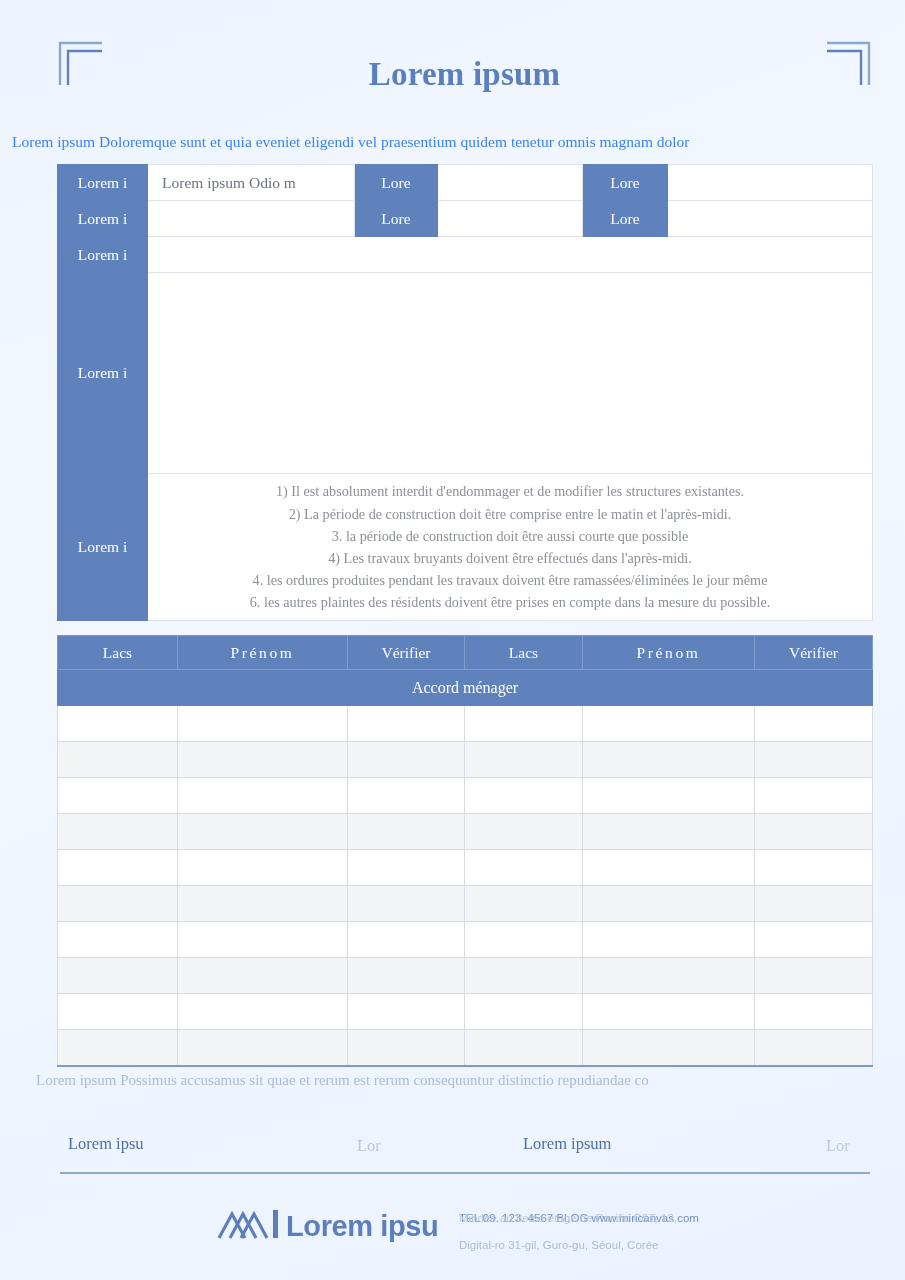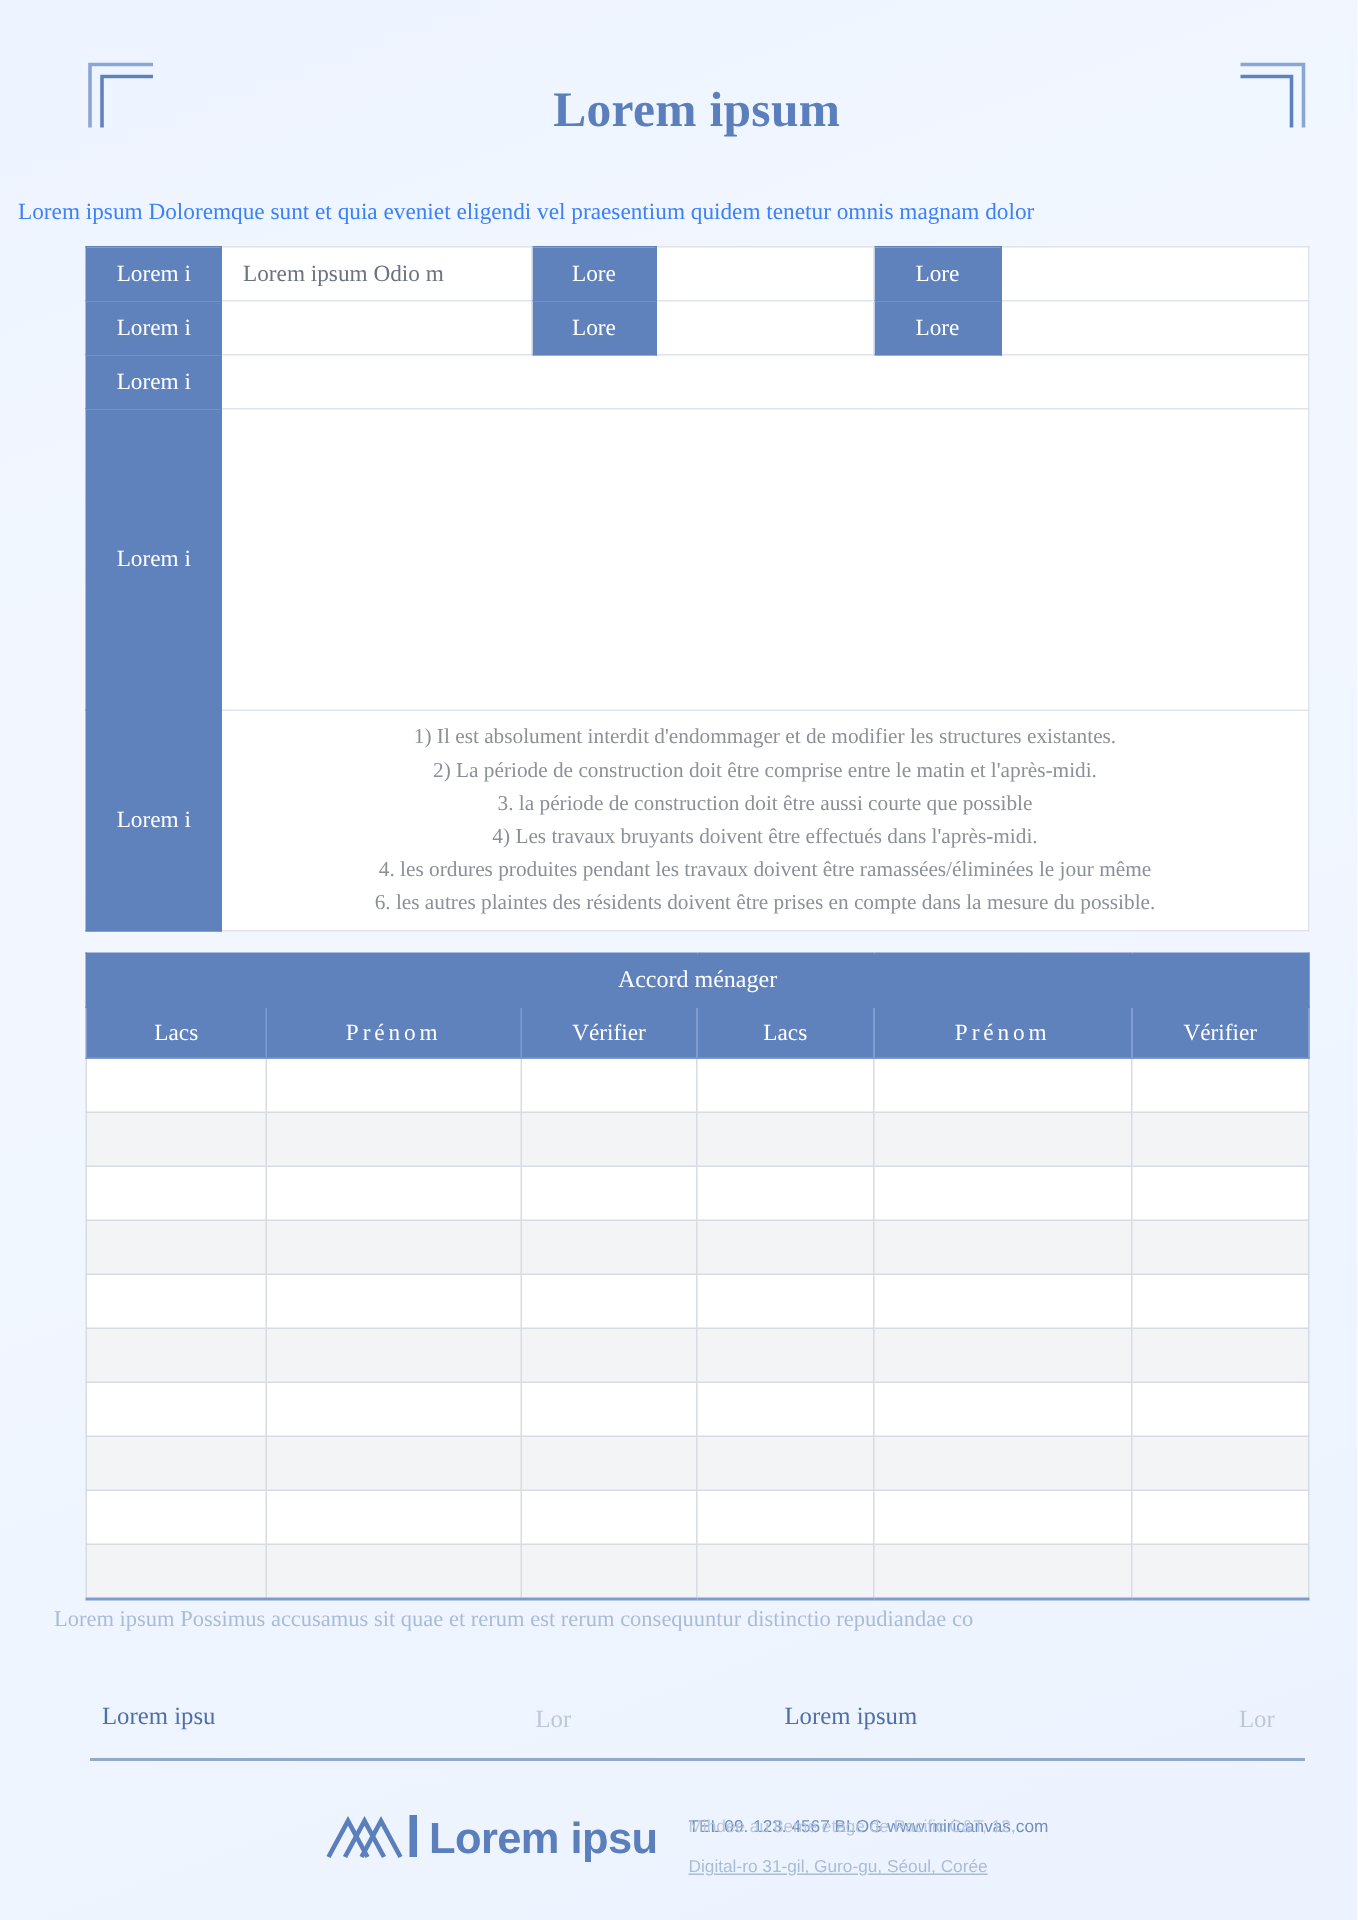--- a/index.html
+++ b/index.html
@@ -240,21 +240,20 @@
     white-space: nowrap;
   }
   .footer-info .ln-addr1 {
     position: relative;
     color: #b8c6dc;
     white-space: nowrap;
   }
   .footer-info .ln-addr2 {
     color: #a9bcd6;
     white-space: nowrap;
-    text-decoration: underline;
   }
 </style>
 </head>
 <body>
 
 <div class="page">
 
   <div class="corner corner-tl">
     <svg width="46" height="48" viewBox="0 0 46 48">
       <path d="M3 47 L3 5 L45 5" fill="none" stroke="#8aa7d4" stroke-width="2.4"></path>
@@ -324,31 +323,31 @@
   <table class="tbl" id="agreement-table">
     <colgroup>
       <col style="width:120px">
       <col style="width:170px">
       <col style="width:117px">
       <col style="width:118px">
       <col style="width:172px">
       <col style="width:118px">
     </colgroup>
     <thead>
-      <tr>
-        <th class="band" colspan="6">Accord ménager</th>
-      </tr>
       <tr id="agreement-head-row">
           <th class="colhead">Lacs</th>
           <th class="colhead spaced">Prénom</th>
           <th class="colhead">Vérifier</th>
           <th class="colhead">Lacs</th>
           <th class="colhead spaced">Prénom</th>
           <th class="colhead">Vérifier</th>
         </tr>
+      <tr>
+        <th class="band" colspan="6">Accord ménager</th>
+      </tr>
     </thead>
     <tbody id="agreement-body">
         <tr class="odd">
           <td></td>
           <td></td>
           <td></td>
           <td></td>
           <td></td>
           <td></td>
         </tr>

